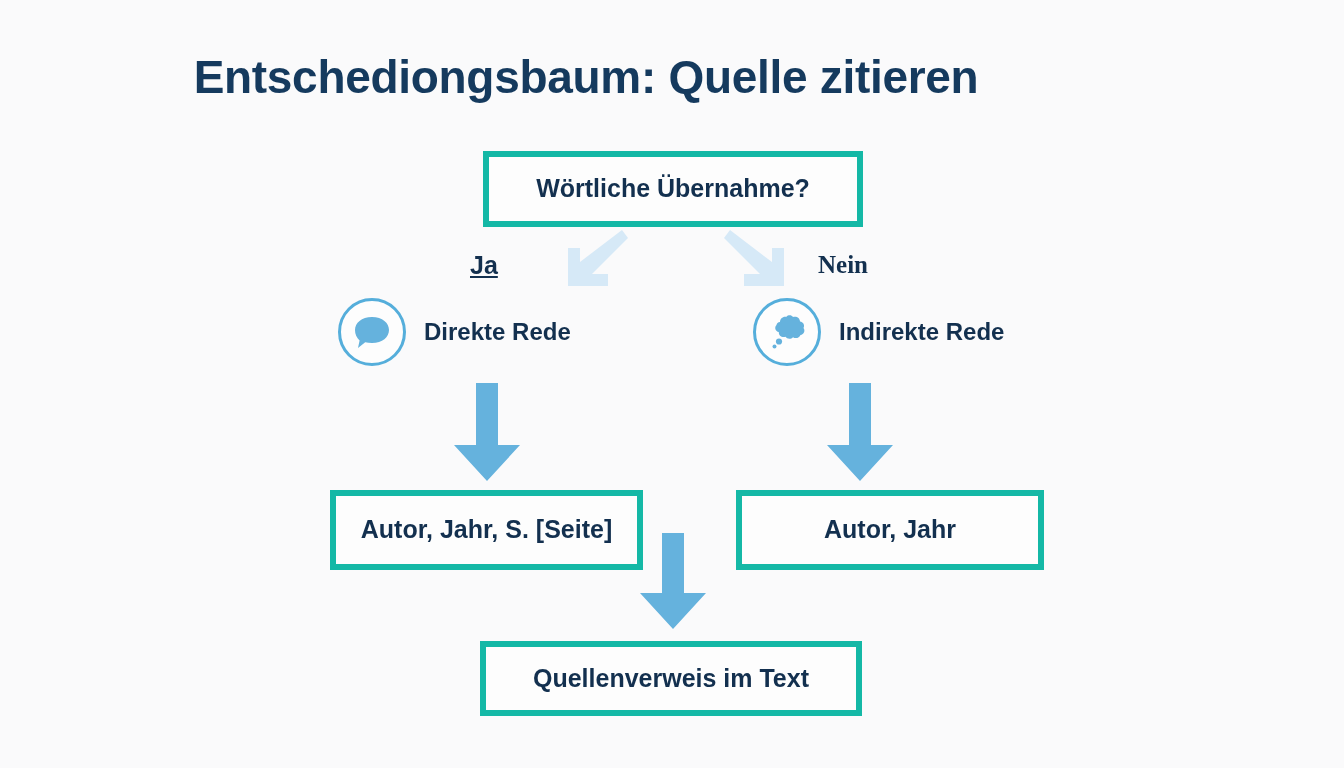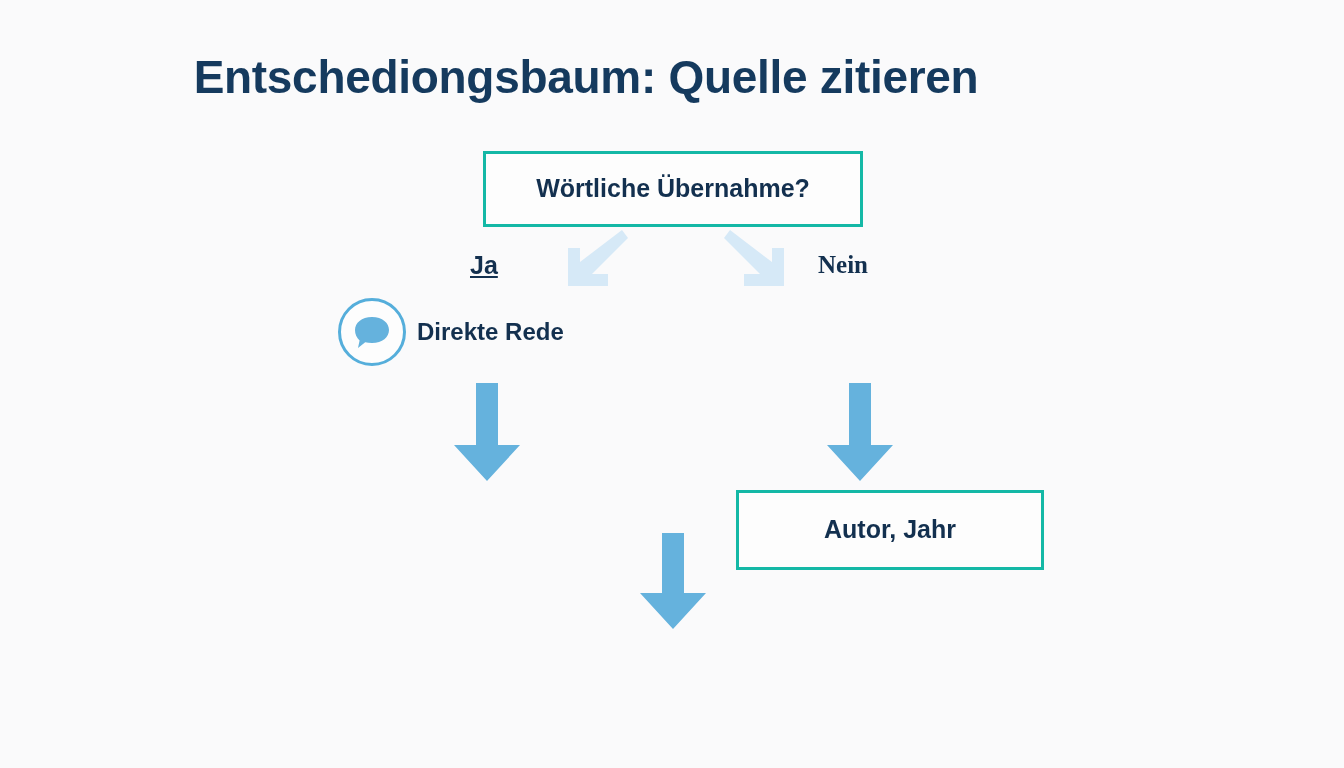--- a/index.html
+++ b/index.html
@@ -31,21 +31,21 @@
     font-weight: bold;
     letter-spacing: -0.3px;
     color: #153a5e;
     white-space: nowrap;
   }
 
   
   .node-box {
     position: absolute;
     box-sizing: border-box;
-    border: 3px solid #14b8a6;
+    border: 6px solid #14b8a6;
     background: #fdfdfd;
     display: flex;
     align-items: center;
     justify-content: center;
     color: #13304f;
     font-weight: bold;
     text-align: center;
   }
   .node-box .boxlabel {
     display: block;
@@ -105,21 +105,21 @@
   .straight-arrow { position: absolute; }
   #arrow-left   { left: 452px; top: 383px; width: 70px;  height: 100px; }
   #arrow-right  { left: 825px; top: 383px; width: 70px;  height: 100px; }
   #arrow-middle { left: 638px; top: 533px; width: 70px;  height: 98px; }
 
   
   .icon-row {
     position: absolute;
     display: flex;
     align-items: center;
-    gap: 11px;
+    gap: 18px;
   }
   #row-direct   { left: 338px; top: 298px; }
   #row-indirect { left: 753px; top: 298px; }
 
   .icon-circle {
     width: 62px;
     height: 62px;
     border-radius: 50%;
     border: 3px solid #55aedb;
     background: #fdfdfd;
@@ -166,38 +166,58 @@
   <div class="icon-row" id="row-direct">
     <span class="icon-circle">
       <svg width="40" height="36" viewBox="0 0 40 36" xmlns="http://www.w3.org/2000/svg">
         <path d="M20 3 C30.5 3 37 9 37 16 C37 23 30.5 29 20 29 C17.5 29 15.2 28.7 13.2 28.2
                  L6 34 L7.6 26.4 C4.6 23.8 3 20.1 3 16 C3 9 9.5 3 20 3 Z" fill="#65b2dd"></path>
       </svg>
     </span>
     <span class="icon-text">Direkte Rede</span>
   </div>
 
+  <div class="icon-row" id="row-indirect">
+    <span class="icon-circle">
+      <svg width="40" height="36" viewBox="0 0 40 36" xmlns="http://www.w3.org/2000/svg">
+        <path d="M13 8 C13 4.5 16 2 19.5 2.8 C21 0.8 24.5 0.8 26 3 C29.5 1.8 33 4 33 7.5
+                 C36.5 8 38 11.5 36.5 14 C38.5 16.5 37 20.5 33.5 21
+                 C32.5 24 28.5 25 26 23.2 C24 25.5 20 25.2 18.5 22.8
+                 C15 24 11.5 21.5 11.8 18 C8.5 17.5 7 13.5 9.5 11
+                 C9.5 9.5 11 8 13 8 Z" fill="#65b2dd"></path>
+        <circle cx="12" cy="27.5" r="3.1" fill="#65b2dd"></circle>
+        <circle cx="7.5" cy="32.5" r="2" fill="#65b2dd"></circle>
+      </svg>
+    </span>
+    <span class="icon-text">Indirekte Rede</span>
+  </div>
 
   <div class="straight-arrow" id="arrow-left">
     <svg width="70" height="100" viewBox="0 0 70 100" xmlns="http://www.w3.org/2000/svg">
       <polygon points="24,0 46,0 46,62 68,62 35,98 2,62 24,62" fill="#65b2dd"></polygon>
     </svg>
   </div>
 
   <div class="straight-arrow" id="arrow-right">
     <svg width="70" height="100" viewBox="0 0 70 100" xmlns="http://www.w3.org/2000/svg">
       <polygon points="24,0 46,0 46,62 68,62 35,98 2,62 24,62" fill="#65b2dd"></polygon>
     </svg>
   </div>
 
+  <div class="node-box" id="box-direct">
+    <span class="boxlabel">Autor, Jahr, S. [Seite]</span>
+  </div>
 
   <div class="node-box" id="box-indirect">
     <span class="boxlabel">Autor, Jahr</span>
   </div>
 
   <div class="straight-arrow" id="arrow-middle">
     <svg width="70" height="98" viewBox="0 0 70 98" xmlns="http://www.w3.org/2000/svg">
       <polygon points="24,0 46,0 46,60 68,60 35,96 2,60 24,60" fill="#65b2dd"></polygon>
     </svg>
   </div>
 
+  <div class="node-box" id="box-result">
+    <span class="boxlabel">Quellenverweis im Text</span>
+  </div>
 
 </div>
 
 </body></html>

